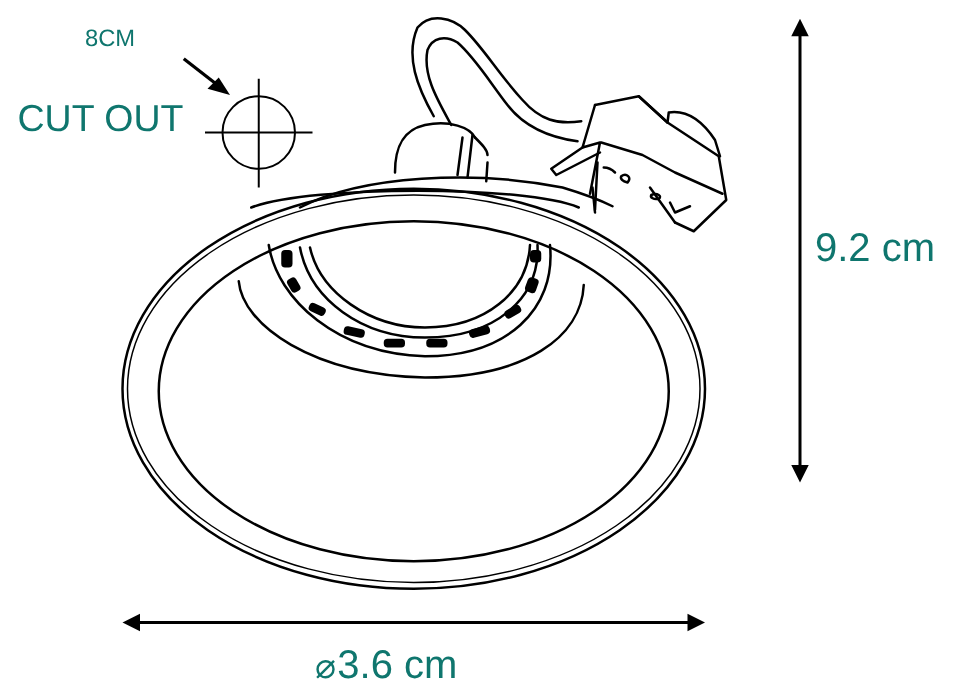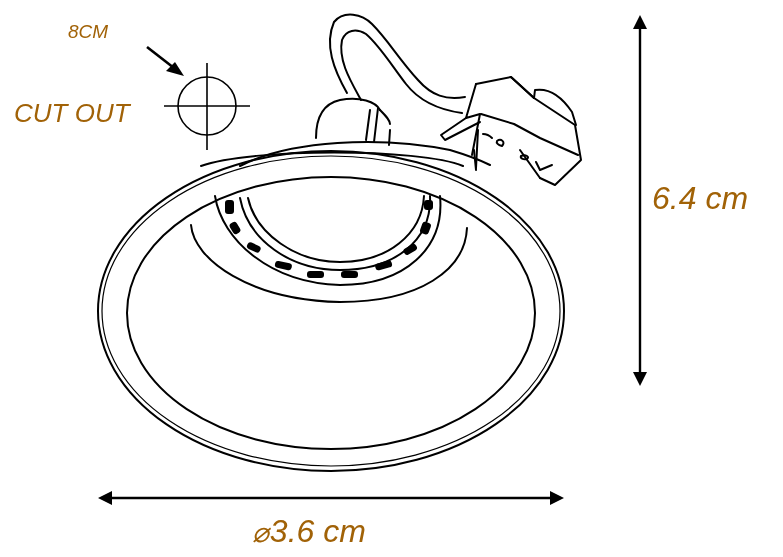--- a/index.html
+++ b/index.html
@@ -1,20 +1,20 @@
 <!DOCTYPE html>
 <html><head>
 <meta charset="utf-8">
 <style>
   html, body { margin: 0; padding: 0; background: #ffffff; }
   body { width: 783px; height: 557px; position: relative; overflow: hidden; font-family: "Liberation Sans", sans-serif; }
   svg { position: absolute; left: 0; top: 0; }
-  .lbl { position: absolute; color: #a16207; white-space: nowrap; line-height: 1; font-style: italic; }
+  .lbl { position: absolute; color: #0f766e; white-space: nowrap; line-height: 1; }
   .cut-size { left: 68px; top: 22px; font-size: 19px; }
-  .cut-label { left: 14px; top: 100px; font-size: 26px; }
+  .cut-label { left: 14px; top: 81px; font-size: 30px; }
   .height-label { left: 652px; top: 182px; font-size: 32px; }
   .width-label { left: 252px; top: 515px; font-size: 32px; }
   .dia { font-size: 28px; font-weight: normal; margin-right: 1px; }
 </style>
 </head>
 <body>
 
 <svg width="783" height="557" viewBox="0 0 783 557" xmlns="http://www.w3.org/2000/svg">
   <defs>
     <marker id="ah" viewBox="0 0 10 10" refX="8" refY="5" markerWidth="6" markerHeight="6" orient="auto-start-reverse">
@@ -92,14 +92,14 @@
     <rect x="341" y="271" width="17" height="7" rx="3"></rect>
     <rect x="375" y="262" width="17" height="7" rx="3" transform="rotate(-15 383 265)"></rect>
     <rect x="403" y="246" width="14" height="7" rx="3" transform="rotate(-30 410 249)"></rect>
     <rect x="421" y="222" width="9" height="12" rx="3" transform="rotate(20 425 228)"></rect>
     <rect x="424" y="200" width="9" height="10" rx="3"></rect>
   </g>
 </svg>
 
 <div class="lbl cut-size">8CM</div>
 <div class="lbl cut-label">CUT OUT</div>
-<div class="lbl height-label">6.4 cm</div>
+<div class="lbl height-label">9.2 cm</div>
 <div class="lbl width-label"><span class="dia">⌀</span><span>3.6 cm</span></div>
 
 </body></html>

